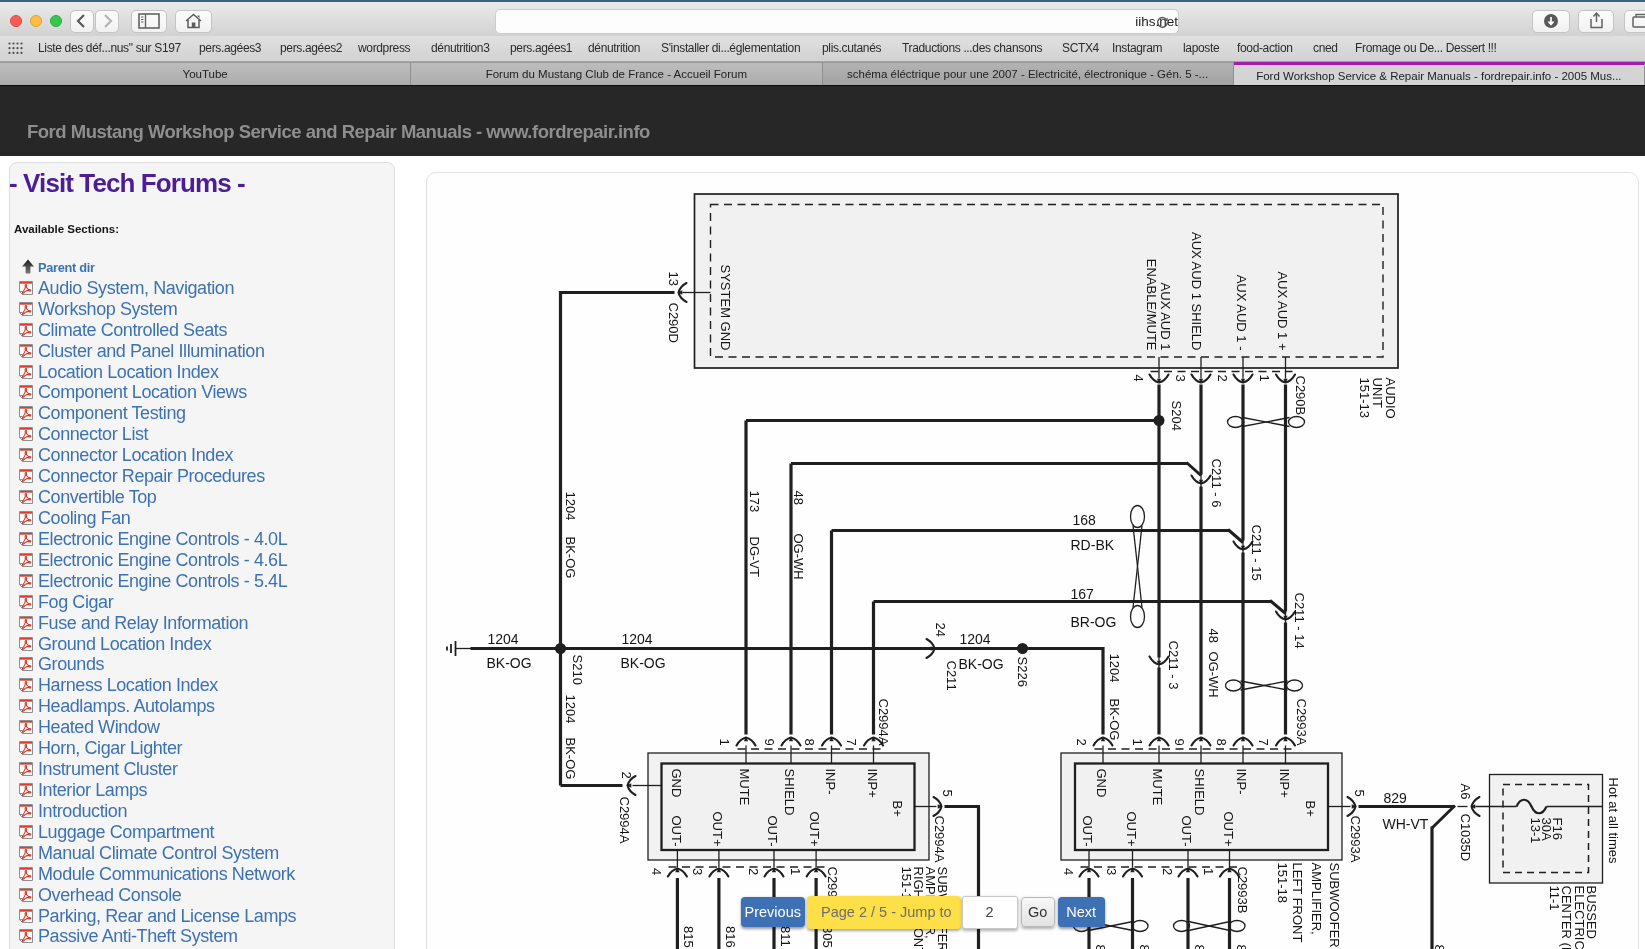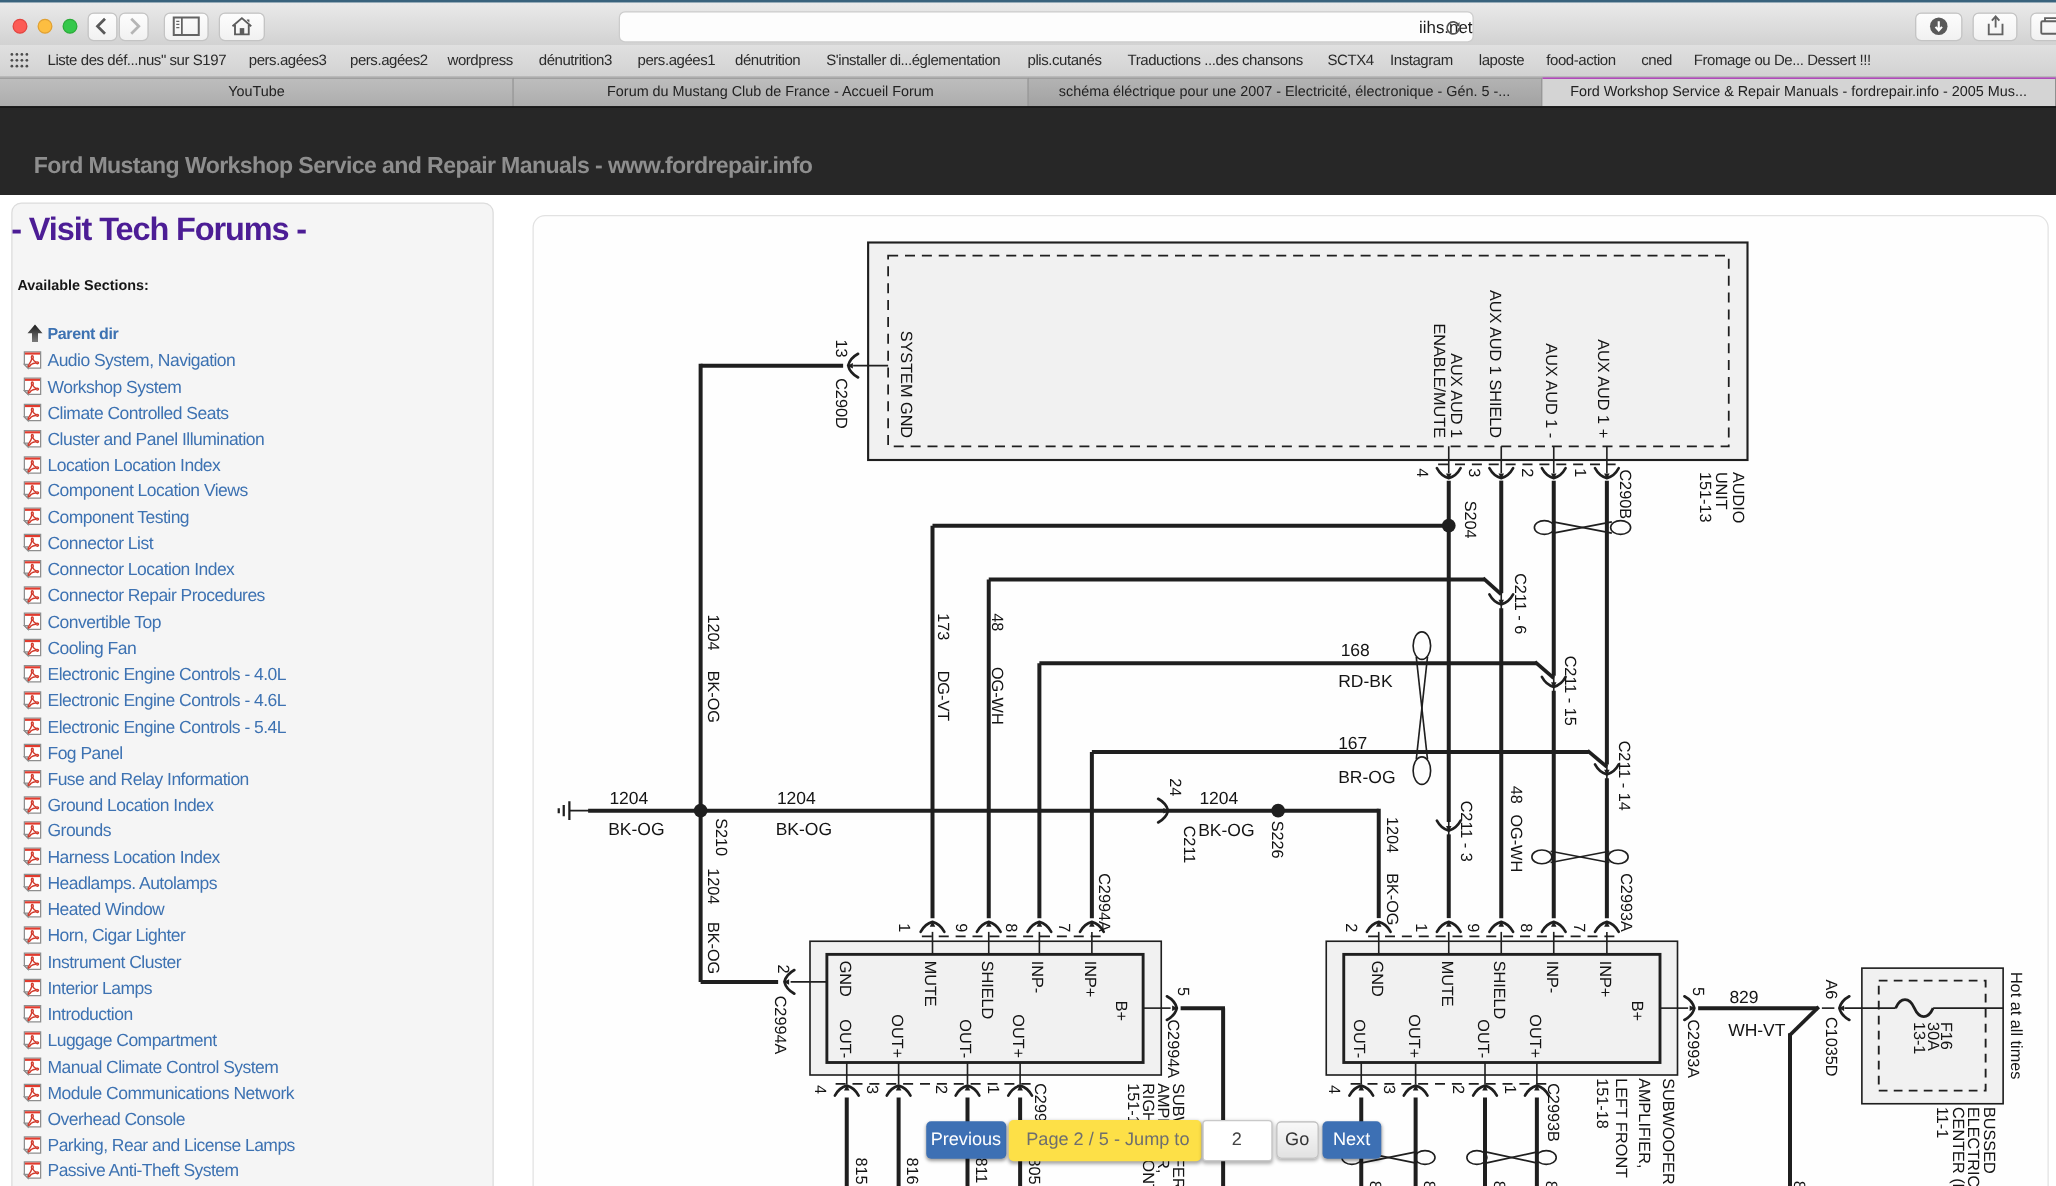--- a/index.html
+++ b/index.html
@@ -14,34 +14,34 @@
   border:1px solid #ccc; border-radius:5px; font-size:13.5px; color:#1c1c1c; text-align:right;
   line-height:24px; }
 .bookbar { position:absolute; left:0; top:36px; width:1645px; height:26px;
   background:linear-gradient(#e0e0e0,#d2d2d2); border-bottom:1px solid #a5a5a5; }
 .bmi { position:absolute; top:0; height:25px; line-height:25px; font-size:12px; letter-spacing:-0.35px; color:#2b2b2b; white-space:nowrap; }
 .tabbar { position:absolute; left:0; top:62px; width:1645px; height:23px; background:#b3b3b3; }
 .tab { position:absolute; top:0; width:411.25px; height:23px; line-height:23px; text-align:center;
   font-size:11.5px; color:#222; white-space:nowrap; overflow:hidden;
   background:linear-gradient(#bdbdbd,#adadad); border-right:1px solid #8f8f8f; border-top:1px solid #989898; }
 .tdark { background:linear-gradient(#b3b3b3,#a2a2a2); }
-.tactive { background:#d4d4d4; border-top:1px solid #a21caf; }
+.tactive { background:#d4d4d4; border-top:3px solid #a21caf; }
 
 .phead { position:absolute; left:0; top:85px; width:1645px; height:70.5px; background:#272727;
   border-top:1px solid #0c0c0c; }
 .phead div { position:absolute; left:27px; top:35px; font-size:18.5px; font-weight:bold; color:#8e8e8e;
   letter-spacing:-0.5px; }
 .sidebar { position:absolute; left:8.5px; top:161.5px; width:386px; height:900px;
   background:#f5f5f5; border:1px solid #dcdcdc; border-radius:8px; }
 .sb-h1 { position:absolute; left:9px; top:168px; font-size:26px; font-weight:bold; color:#4c1d95;
   letter-spacing:-0.9px; }
 .sb-h2 { position:absolute; left:14px; top:223px; font-size:11.5px; font-weight:bold; color:#161616; }
 .list { position:absolute; left:0px; top:256.5px; width:380px; }
 .row,.prow { height:20.93px; position:relative; }
-.row a { color:#3d72b2; font-size:14px; letter-spacing:-0.42px; }
+.row a { color:#3d72b2; font-size:18px; letter-spacing:-0.42px; }
 .prow a { color:#3d72b2; font-size:12.8px; letter-spacing:-0.3px; font-weight:bold; }
 .row a, .prow a { position:absolute; left:38px; top:50%; transform:translateY(-50%); white-space:nowrap; }
 .pic { position:absolute; left:18px; top:50%; transform:translateY(-50%); }
 .prow .pic { left:20px; }
 .main { position:absolute; left:425.5px; top:171.5px; width:1213.5px; height:900px;
   background:#fefefe; border:1px solid #e2e2e2; border-radius:10px; }
 svg text { font-family:"Liberation Sans", sans-serif; fill:#141414; }
 
 .pag { position:absolute; z-index:5; height:30.5px; top:896.5px; font-size:14.5px; }
 .bluebtn { background:#3d70b4; color:#fff; border-radius:4px; text-align:center; line-height:30.5px;
@@ -290,21 +290,21 @@
       </svg>
       <a>Electronic Engine Controls - 5.4L</a>
     </div>
 <div class="row">
       <svg class="pic" width="16" height="16" viewBox="0 0 16 16">
         <path d="M1.5 1.5 H14.5 V14.5 H4.5 L1.5 11.5 Z" fill="#fff" stroke="#8e8e8e" stroke-width="1"></path>
         <path d="M4.5 14.5 L4.5 11.5 L1.5 11.5 Z" fill="#e8e8e8" stroke="#8e8e8e" stroke-width="1"></path>
         <rect x="2" y="2" width="12" height="1.7" fill="#e23b2e"></rect>
         <path d="M5.2 11.5 C6.2 10.2 7 8.8 7.4 7.2 C6.9 5.6 7.1 4.6 7.9 4.6 C8.7 4.6 8.8 5.8 8.3 7.3 C8.9 8.4 9.7 9.2 10.8 9.7 C12.3 9.5 13 9.8 12.8 10.5 C12.6 11.2 11.5 11.1 10.2 10.4 C9 10.6 7.9 11 6.9 11.6 C5.9 13.1 5 13.7 4.6 13.2 C4.3 12.8 4.6 12.2 5.2 11.5 Z" fill="none" stroke="#d23a2c" stroke-width="1.1"></path>
       </svg>
-      <a>Fog Panel</a>
+      <a>Fog Cigar</a>
     </div>
 <div class="row">
       <svg class="pic" width="16" height="16" viewBox="0 0 16 16">
         <path d="M1.5 1.5 H14.5 V14.5 H4.5 L1.5 11.5 Z" fill="#fff" stroke="#8e8e8e" stroke-width="1"></path>
         <path d="M4.5 14.5 L4.5 11.5 L1.5 11.5 Z" fill="#e8e8e8" stroke="#8e8e8e" stroke-width="1"></path>
         <rect x="2" y="2" width="12" height="1.7" fill="#e23b2e"></rect>
         <path d="M5.2 11.5 C6.2 10.2 7 8.8 7.4 7.2 C6.9 5.6 7.1 4.6 7.9 4.6 C8.7 4.6 8.8 5.8 8.3 7.3 C8.9 8.4 9.7 9.2 10.8 9.7 C12.3 9.5 13 9.8 12.8 10.5 C12.6 11.2 11.5 11.1 10.2 10.4 C9 10.6 7.9 11 6.9 11.6 C5.9 13.1 5 13.7 4.6 13.2 C4.3 12.8 4.6 12.2 5.2 11.5 Z" fill="none" stroke="#d23a2c" stroke-width="1.1"></path>
       </svg>
       <a>Fuse and Relay Information</a>
     </div>

